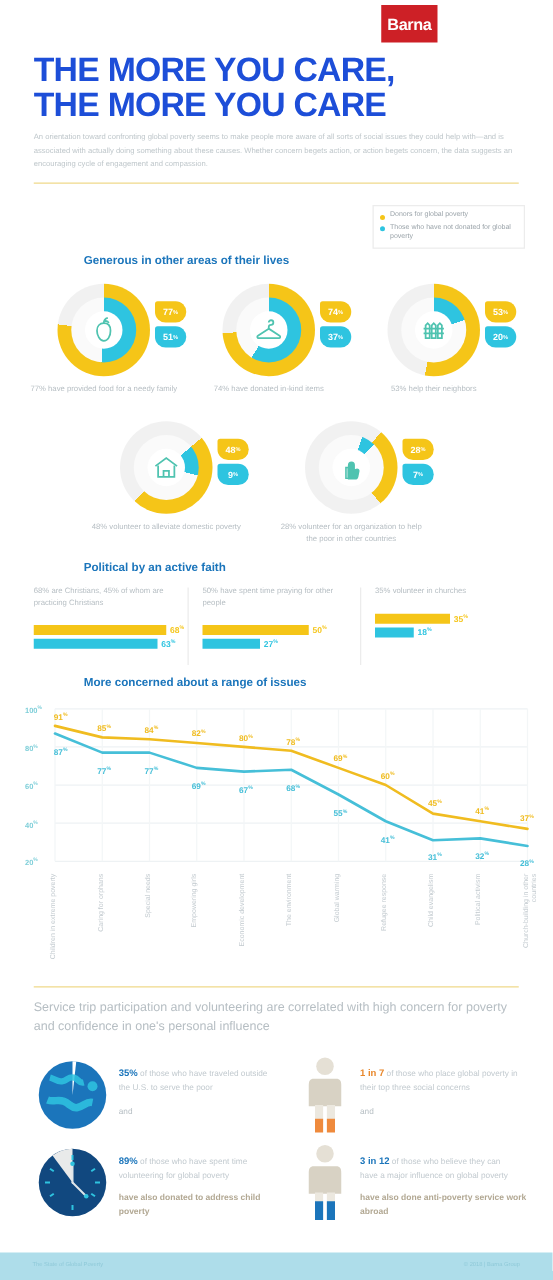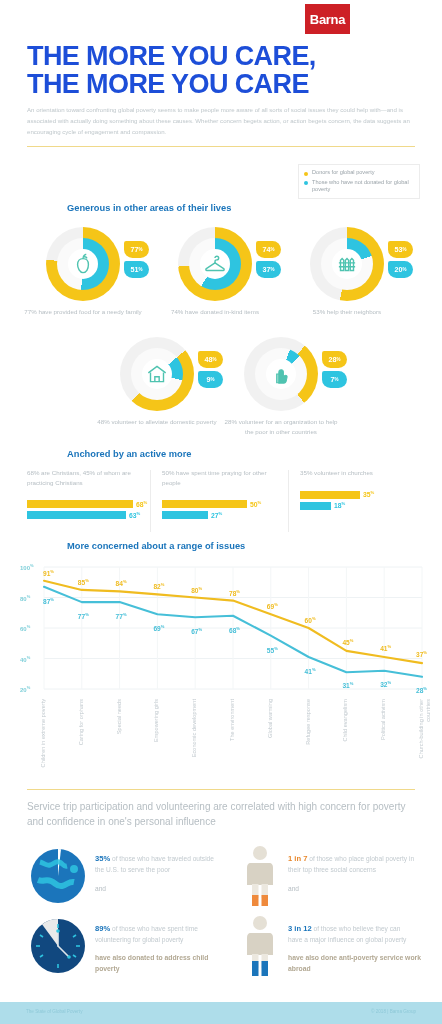--- a/index.html
+++ b/index.html
@@ -244,21 +244,21 @@
           <sup>%</sup>
         </div>
       <div class="badge b">
           <span>20</span>
           <sup>%</sup>
         </div>
     </div>
     <div class="donut-caption">53% help their neighbors</div>
   </div>
 
-  <div class="donut-wrap" style="top:337px;left:120px;text-decoration:underline;">
+  <div class="donut-wrap" style="top:337px;left:96px;text-decoration:underline;">
     <div class="donut">
       <div class="ring ring-outer" style="background:conic-gradient(#f1f1f1 0 50deg,#f5c518 50deg 223deg,#f1f1f1 223deg 360deg);"></div>
       <div class="ring ring-inner" style="background:conic-gradient(#fafafa 0 50deg,#2ec4e0 50deg 104deg,#fafafa 104deg 360deg);"></div>
       <div class="hole">
         <svg class="ico" viewBox="0 0 24 24" fill="none" stroke="#4fc3b0" stroke-width="1.3">
           <path d="M4 11 12 5l8 6"></path>
           <path d="M6 10.5V19h12v-8.5"></path>
           <path d="M10 19v-4.5h4V19"></path>
         </svg>
       </div>
@@ -293,21 +293,21 @@
           <sup>%</sup>
         </div>
       <div class="badge b">
           <span>7</span>
           <sup>%</sup>
         </div>
     </div>
     <div class="donut-caption">28% volunteer for an organization to help the poor in other countries</div>
   </div>
 
-  <div class="sub-head" id="sub-faith">Anchored by an active more</div>
+  <div class="sub-head" id="sub-faith">Political by an active faith</div>
 
   <div class="vdiv" style="top:470px;left:150px;height:62px;"></div>
   <div class="vdiv" style="top:470px;left:288px;height:62px;"></div>
 
   <div class="faith-col" style="left:27px;">
     <div class="faith-text">68% are Christians, 45% of whom are practicing Christians</div>
     <div class="bar-group">
       <div class="bar-row">
         <div class="bar y" style="width:106px;"></div>
         <span class="bar-val y"><span>68</span><sup>%</sup></span>

